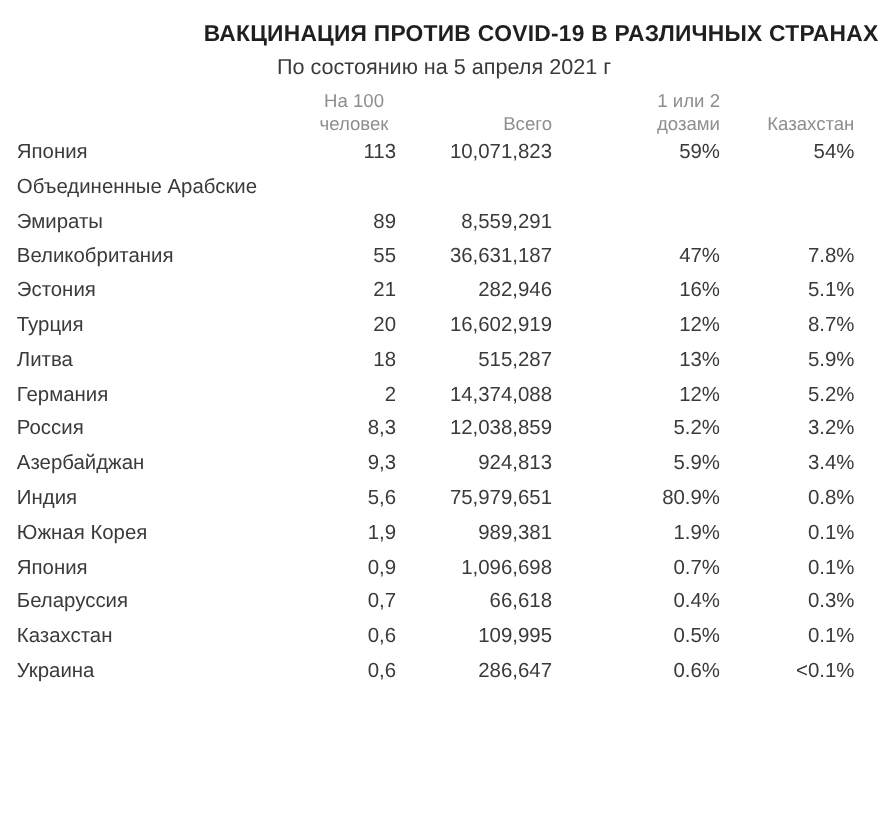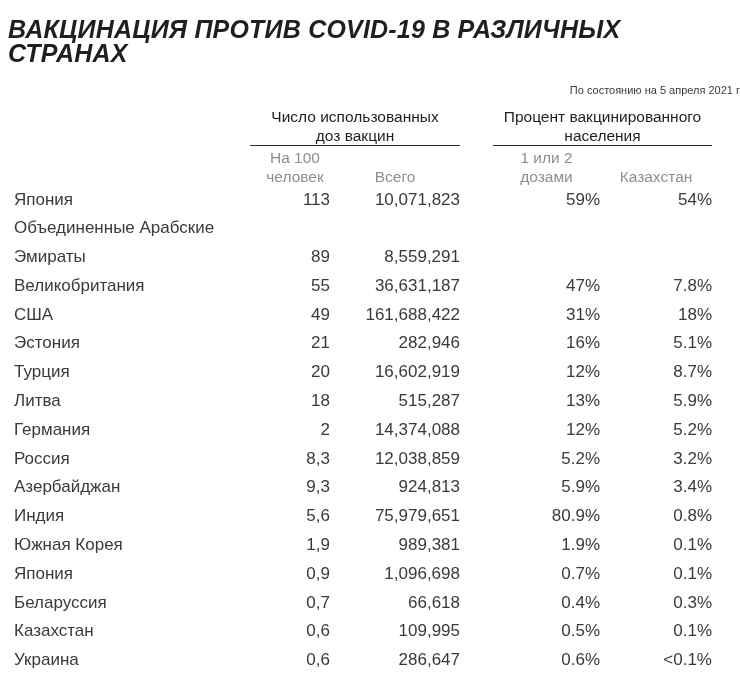--- a/index.html
+++ b/index.html
@@ -14,32 +14,31 @@
   body{
     width:740px;height:680px;
     background:var(--background,#fff);
     font-family:"Liberation Sans","DejaVu Sans",sans-serif;
     color:var(--body-text,#3a3a3a);
     overflow:hidden;
   }
   .page{width:740px;height:680px;position:relative;}
   .title{
     margin:17px 8px 0 8px;
-    text-align:left;
-    font-size:25px;
+    text-align:right;
+    font-size:19px;
     font-weight:bold;
     letter-spacing:0.2px;
     color:var(--title-text,#1f1f1f);
     line-height:24px;
-    font-style:italic;
   }
   .subtitle{
-    margin-top:16px;
-    text-align:right;
-    font-size:11px;
+    margin-top:6px;
+    text-align:center;
+    font-size:18px;
     color:var(--body-text,#3a3a3a);
     line-height:19px;
   }
   table.vax{
     border-collapse:collapse;
     table-layout:fixed;
     margin:7px 0 0 14px;
   }
   table.vax th, table.vax td{padding:0;font-weight:normal;}
   th.group{
@@ -50,20 +49,21 @@
     text-align:center;
     vertical-align:bottom;
     padding-bottom:2px;
     border-bottom:1.5px solid var(--rule,#2b2b2b);
   }
   tr.subrow th{height:40px;}
   th.sub{
     color:var(--muted-text,#8e8e8e);
     font-size:15.5px;
     line-height:19px;
+    text-align:right;
     vertical-align:bottom;
     padding-top:3px;
   }
   th.sub.left{text-align:center;padding-left:10px;}
   tbody td{
     font-size:17px;
     line-height:28.8px;
     height:28.8px;
     vertical-align:bottom;
     white-space:nowrap;
@@ -82,32 +82,20 @@
   <table class="vax">
     <colgroup>
       <col style="width:236px">
       <col style="width:80px">
       <col style="width:130px">
       <col style="width:33px">
       <col style="width:107px">
       <col style="width:112px">
     </colgroup>
     <thead>
-      <tr>
-        <th></th>
-        <th class="group" colspan="2">
-          <div>Число использованных</div>
-          <div>доз вакцин</div>
-        </th>
-        <th></th>
-        <th class="group" colspan="2">
-          <div>Процент вакцинированного</div>
-          <div>населения</div>
-        </th>
-      </tr>
       <tr class="subrow">
         <th></th>
         <th class="sub left">
           <div>На 100</div>
           <div>человек</div>
         </th>
         <th class="sub">
           <div>Всего</div>
         </th>
         <th></th>
@@ -139,28 +127,20 @@
         </tr>
         <tr>
           <td class="country">Великобритания</td>
           <td class="num">55</td>
           <td class="num">36,631,187</td>
           <td></td>
           <td class="num">47%</td>
           <td class="num">7.8%</td>
         </tr>
         <tr>
-          <td class="country">США</td>
-          <td class="num">49</td>
-          <td class="num">161,688,422</td>
-          <td></td>
-          <td class="num">31%</td>
-          <td class="num">18%</td>
-        </tr>
-        <tr>
           <td class="country">Эстония</td>
           <td class="num">21</td>
           <td class="num">282,946</td>
           <td></td>
           <td class="num">16%</td>
           <td class="num">5.1%</td>
         </tr>
         <tr>
           <td class="country">Турция</td>
           <td class="num">20</td>

